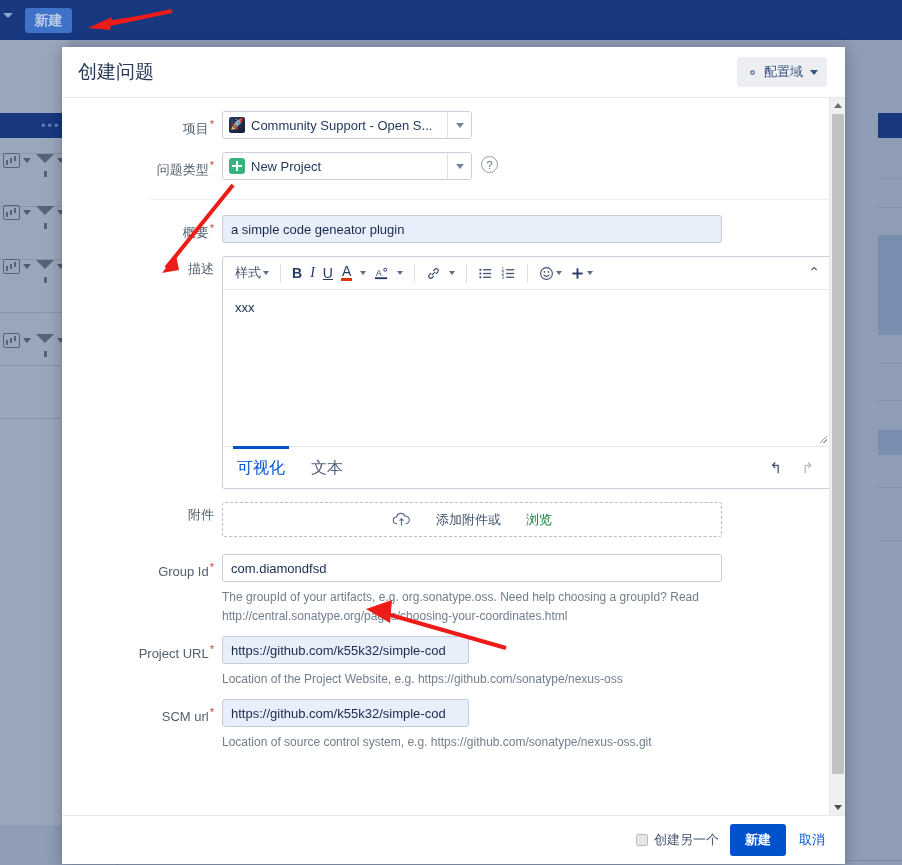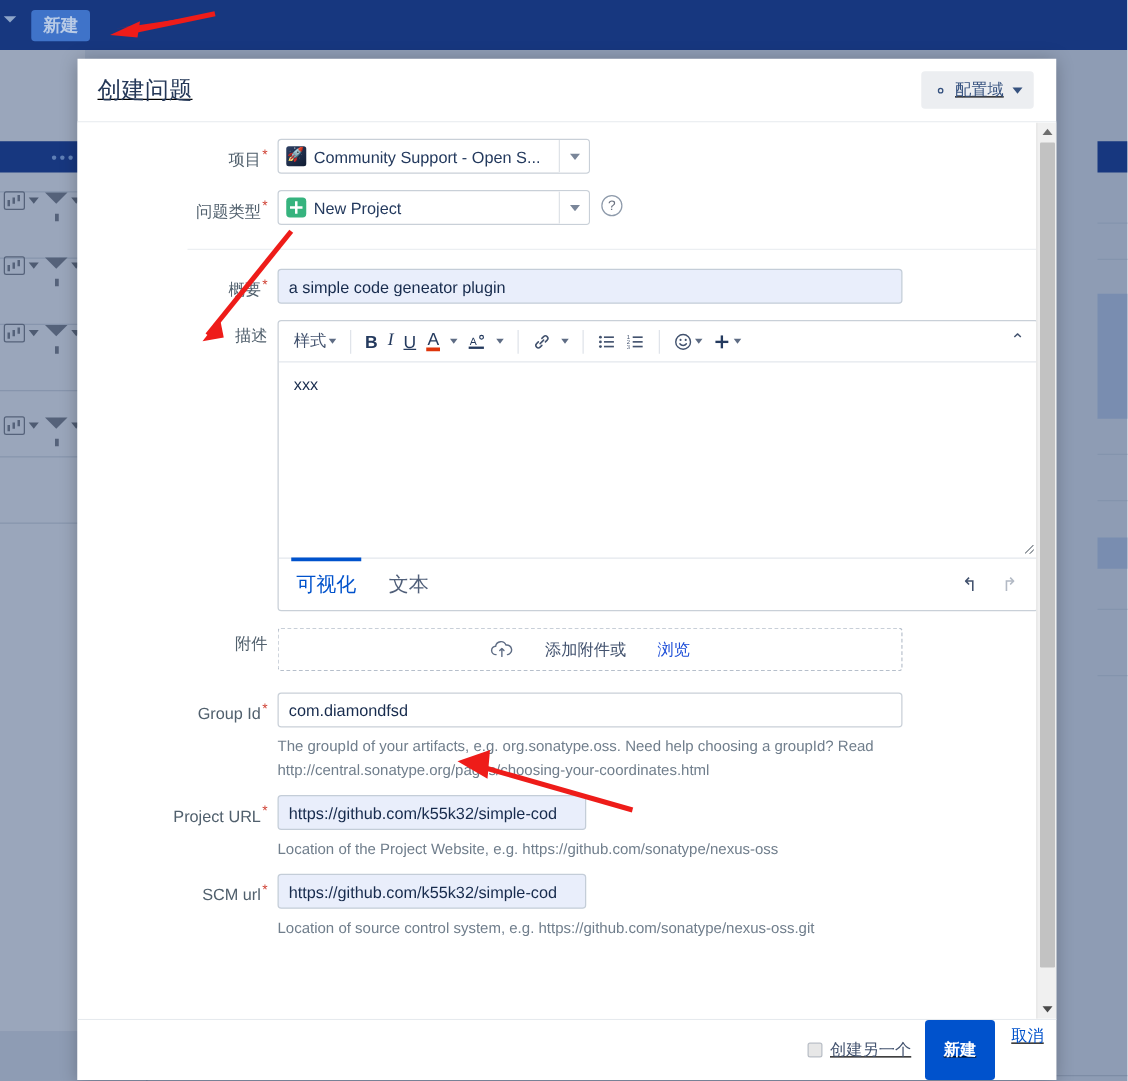--- a/index.html
+++ b/index.html
@@ -93,21 +93,21 @@
     position: absolute; left: 126px; top: 860px; width: 776px; height: 1px;
     background: #7d8ca5;
   }
 
   
   .modal {
     position: absolute; left: 62px; top: 47px;
     width: 783px; height: 817px;
     background: #ffffff;
     box-shadow: 0 2px 14px rgba(0,0,0,0.28);
-    display: flex; flex-direction: column; text-decoration: underline;
+    display: flex; flex-direction: column;
   }
   .modal-header {
     height: 51px; flex: 0 0 51px;
     border-bottom: 1px solid #e6eaee;
     display: flex; align-items: center; justify-content: space-between;
     padding: 0 18px 0 16px;
     position: relative;
   }
   .modal-title {
     font-size: 19px; color: #253858; font-weight: normal;
@@ -287,32 +287,32 @@
     position: absolute; right: 16px; top: 12px; font-size: 15px; color: #b3bac5;
     cursor: pointer;
   }
 
   .dropzone {
     width: 500px; height: 35px; border: 1px dashed #b6bfcb; border-radius: 3px;
     display: flex; align-items: center; justify-content: center; gap: 25px;
     font-size: 13px; color: #42526e; background: #fff;
   }
   .cloud-icon { width: 19px; height: 15px; display: inline-block; }
-  .dz-link { color: #1d4ed8; cursor: pointer; }
+  .dz-link { color: #15803d; cursor: pointer; }
 
   .help-text {
     font-size: 12px; color: #707e8c; line-height: 19px;
     width: 520px; margin-top: 6px;
   }
 
   
   .modal-footer {
     flex: 0 0 49px; height: 49px; border-top: 1px solid #e6eaee;
-    background: #fff; display: flex; 
-    justify-content: flex-end; padding: 0 8px; gap: 11px;
+    background: #fff; display: flex; align-items: center;
+    justify-content: flex-end; padding: 0 18px; gap: 11px;
   }
   .chk-wrap { display: flex; align-items: center; gap: 6px; font-size: 13px; color: #42526e; }
   .chk-box {
     width: 12px; height: 12px; border: 1px solid #b9bec6; background: #e7e7e7;
     border-radius: 2px; display: inline-block;
   }
   .btn-primary {
     background: #0052cc; color: #fff; border: none; border-radius: 3px;
     font-size: 13px; font-weight: bold; padding: 7px 15px; cursor: pointer;
     font-family: "Liberation Sans", sans-serif;

